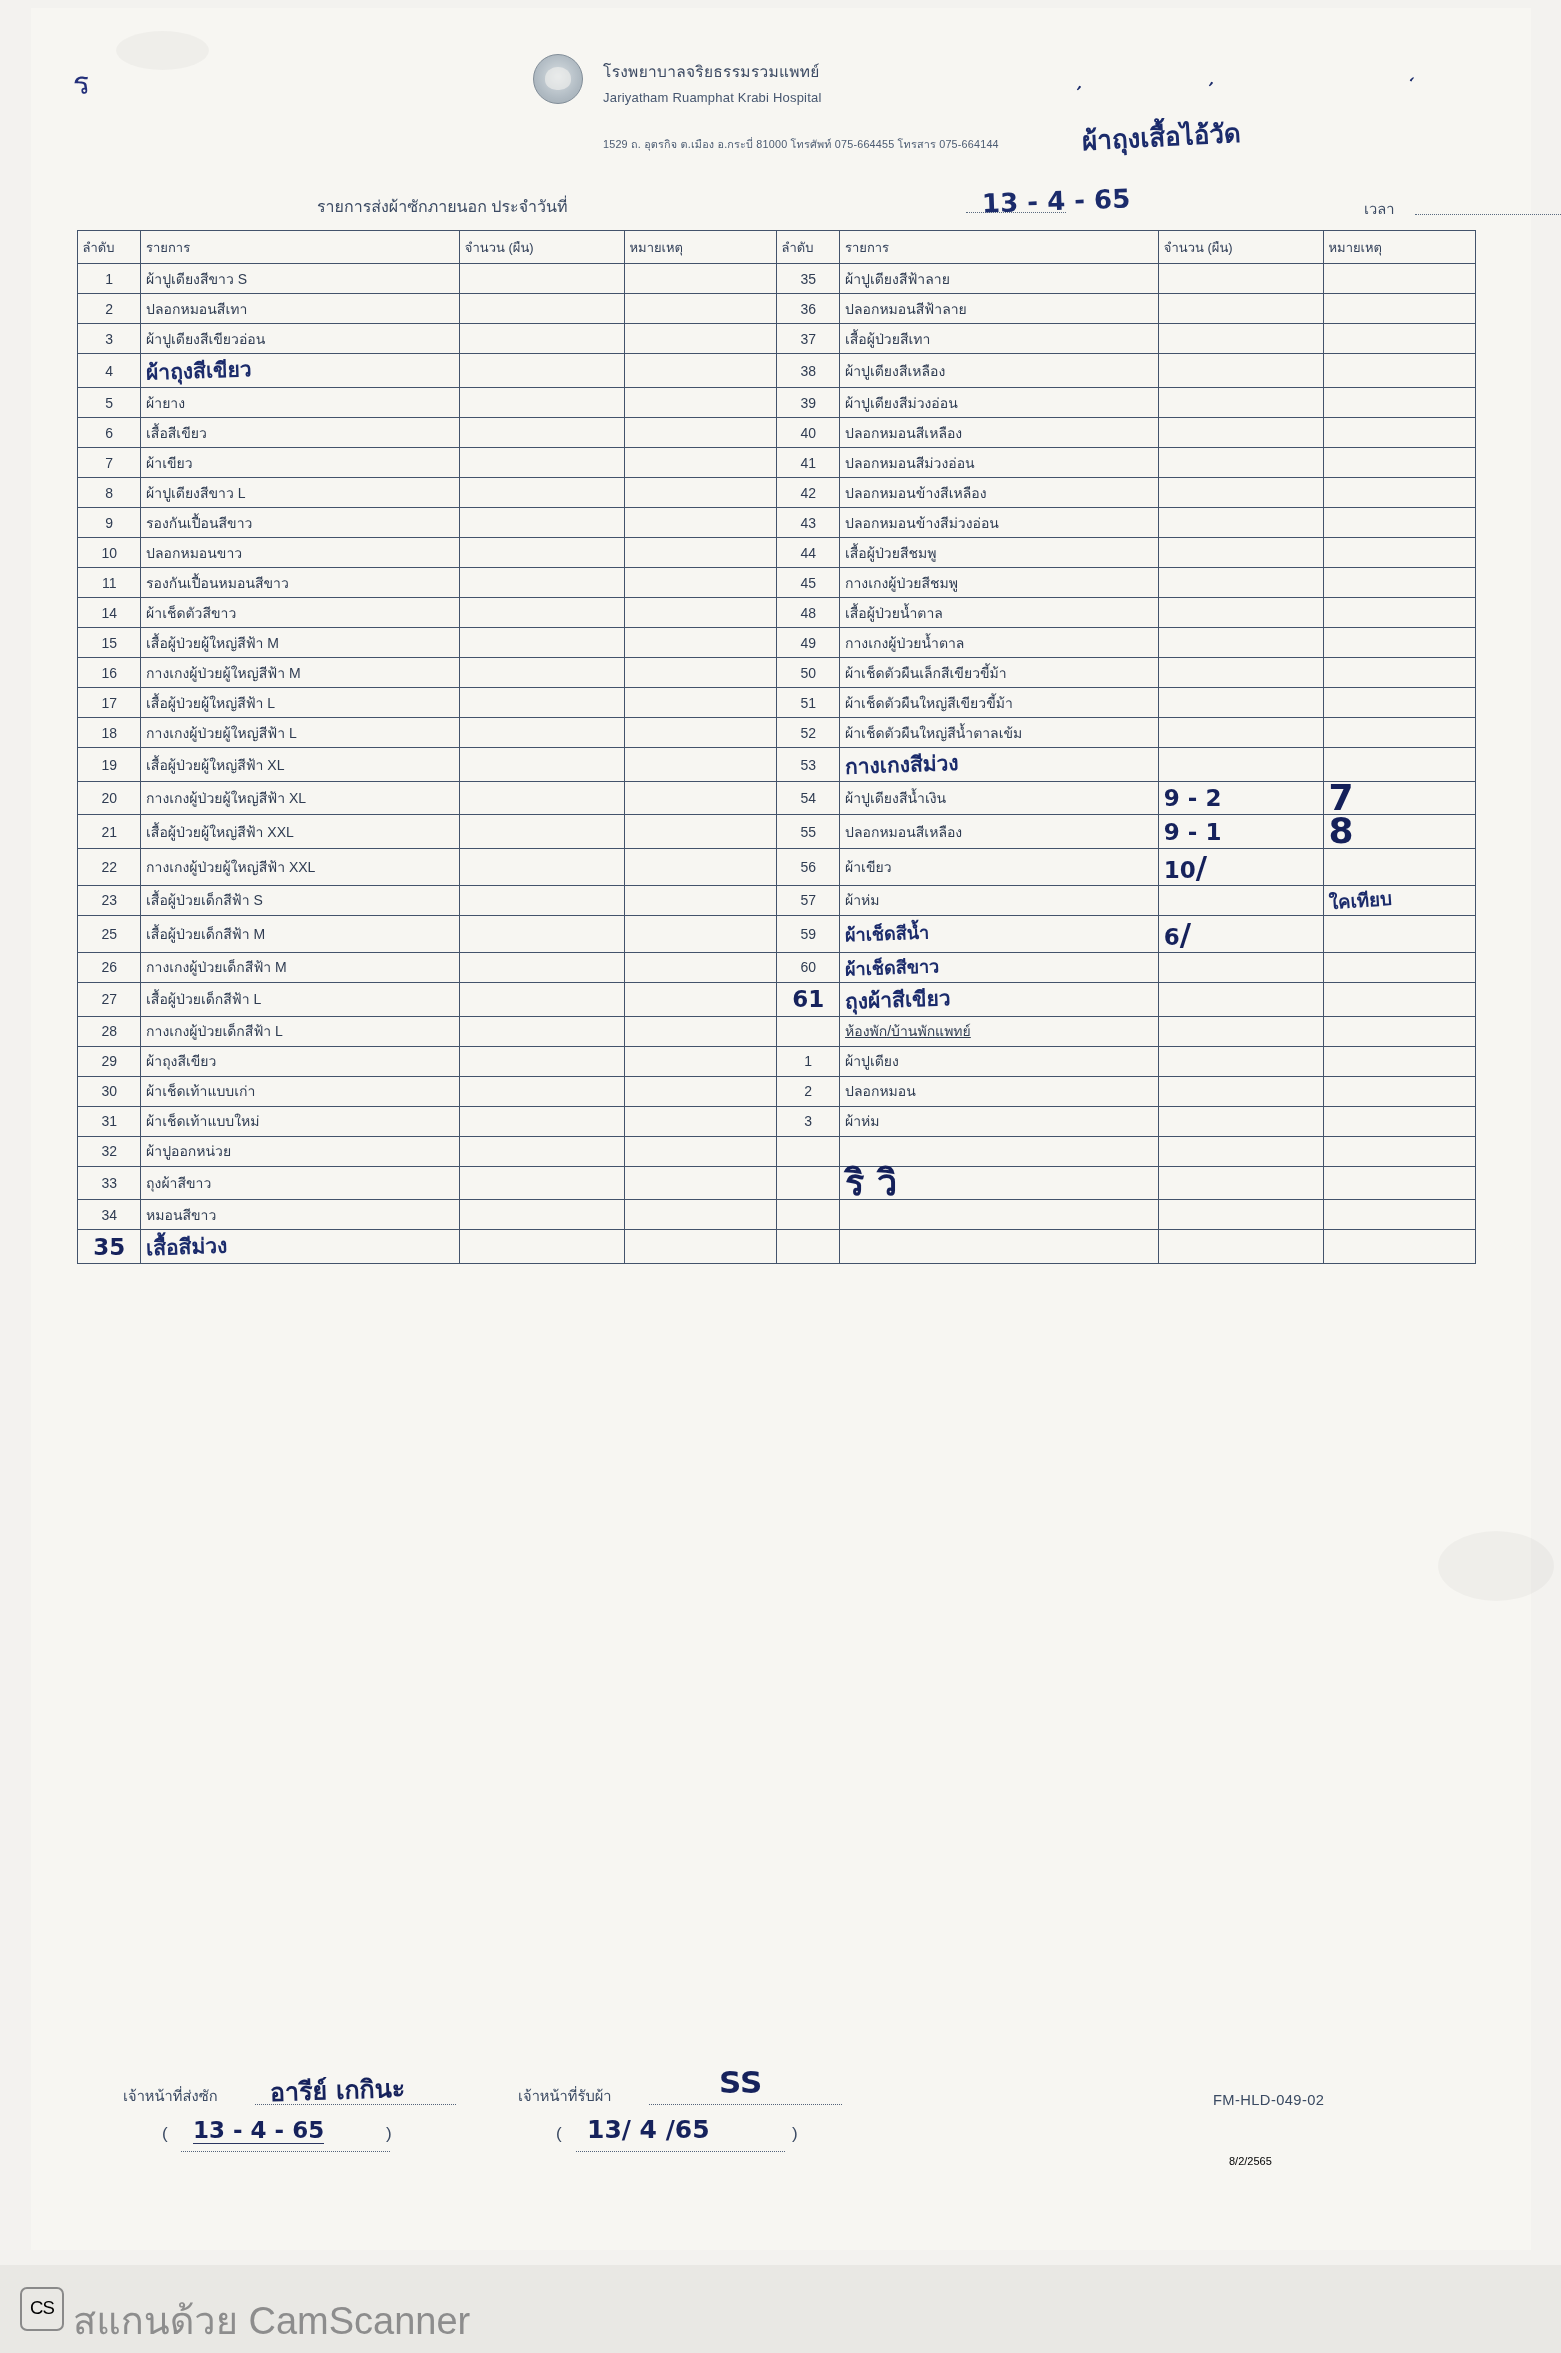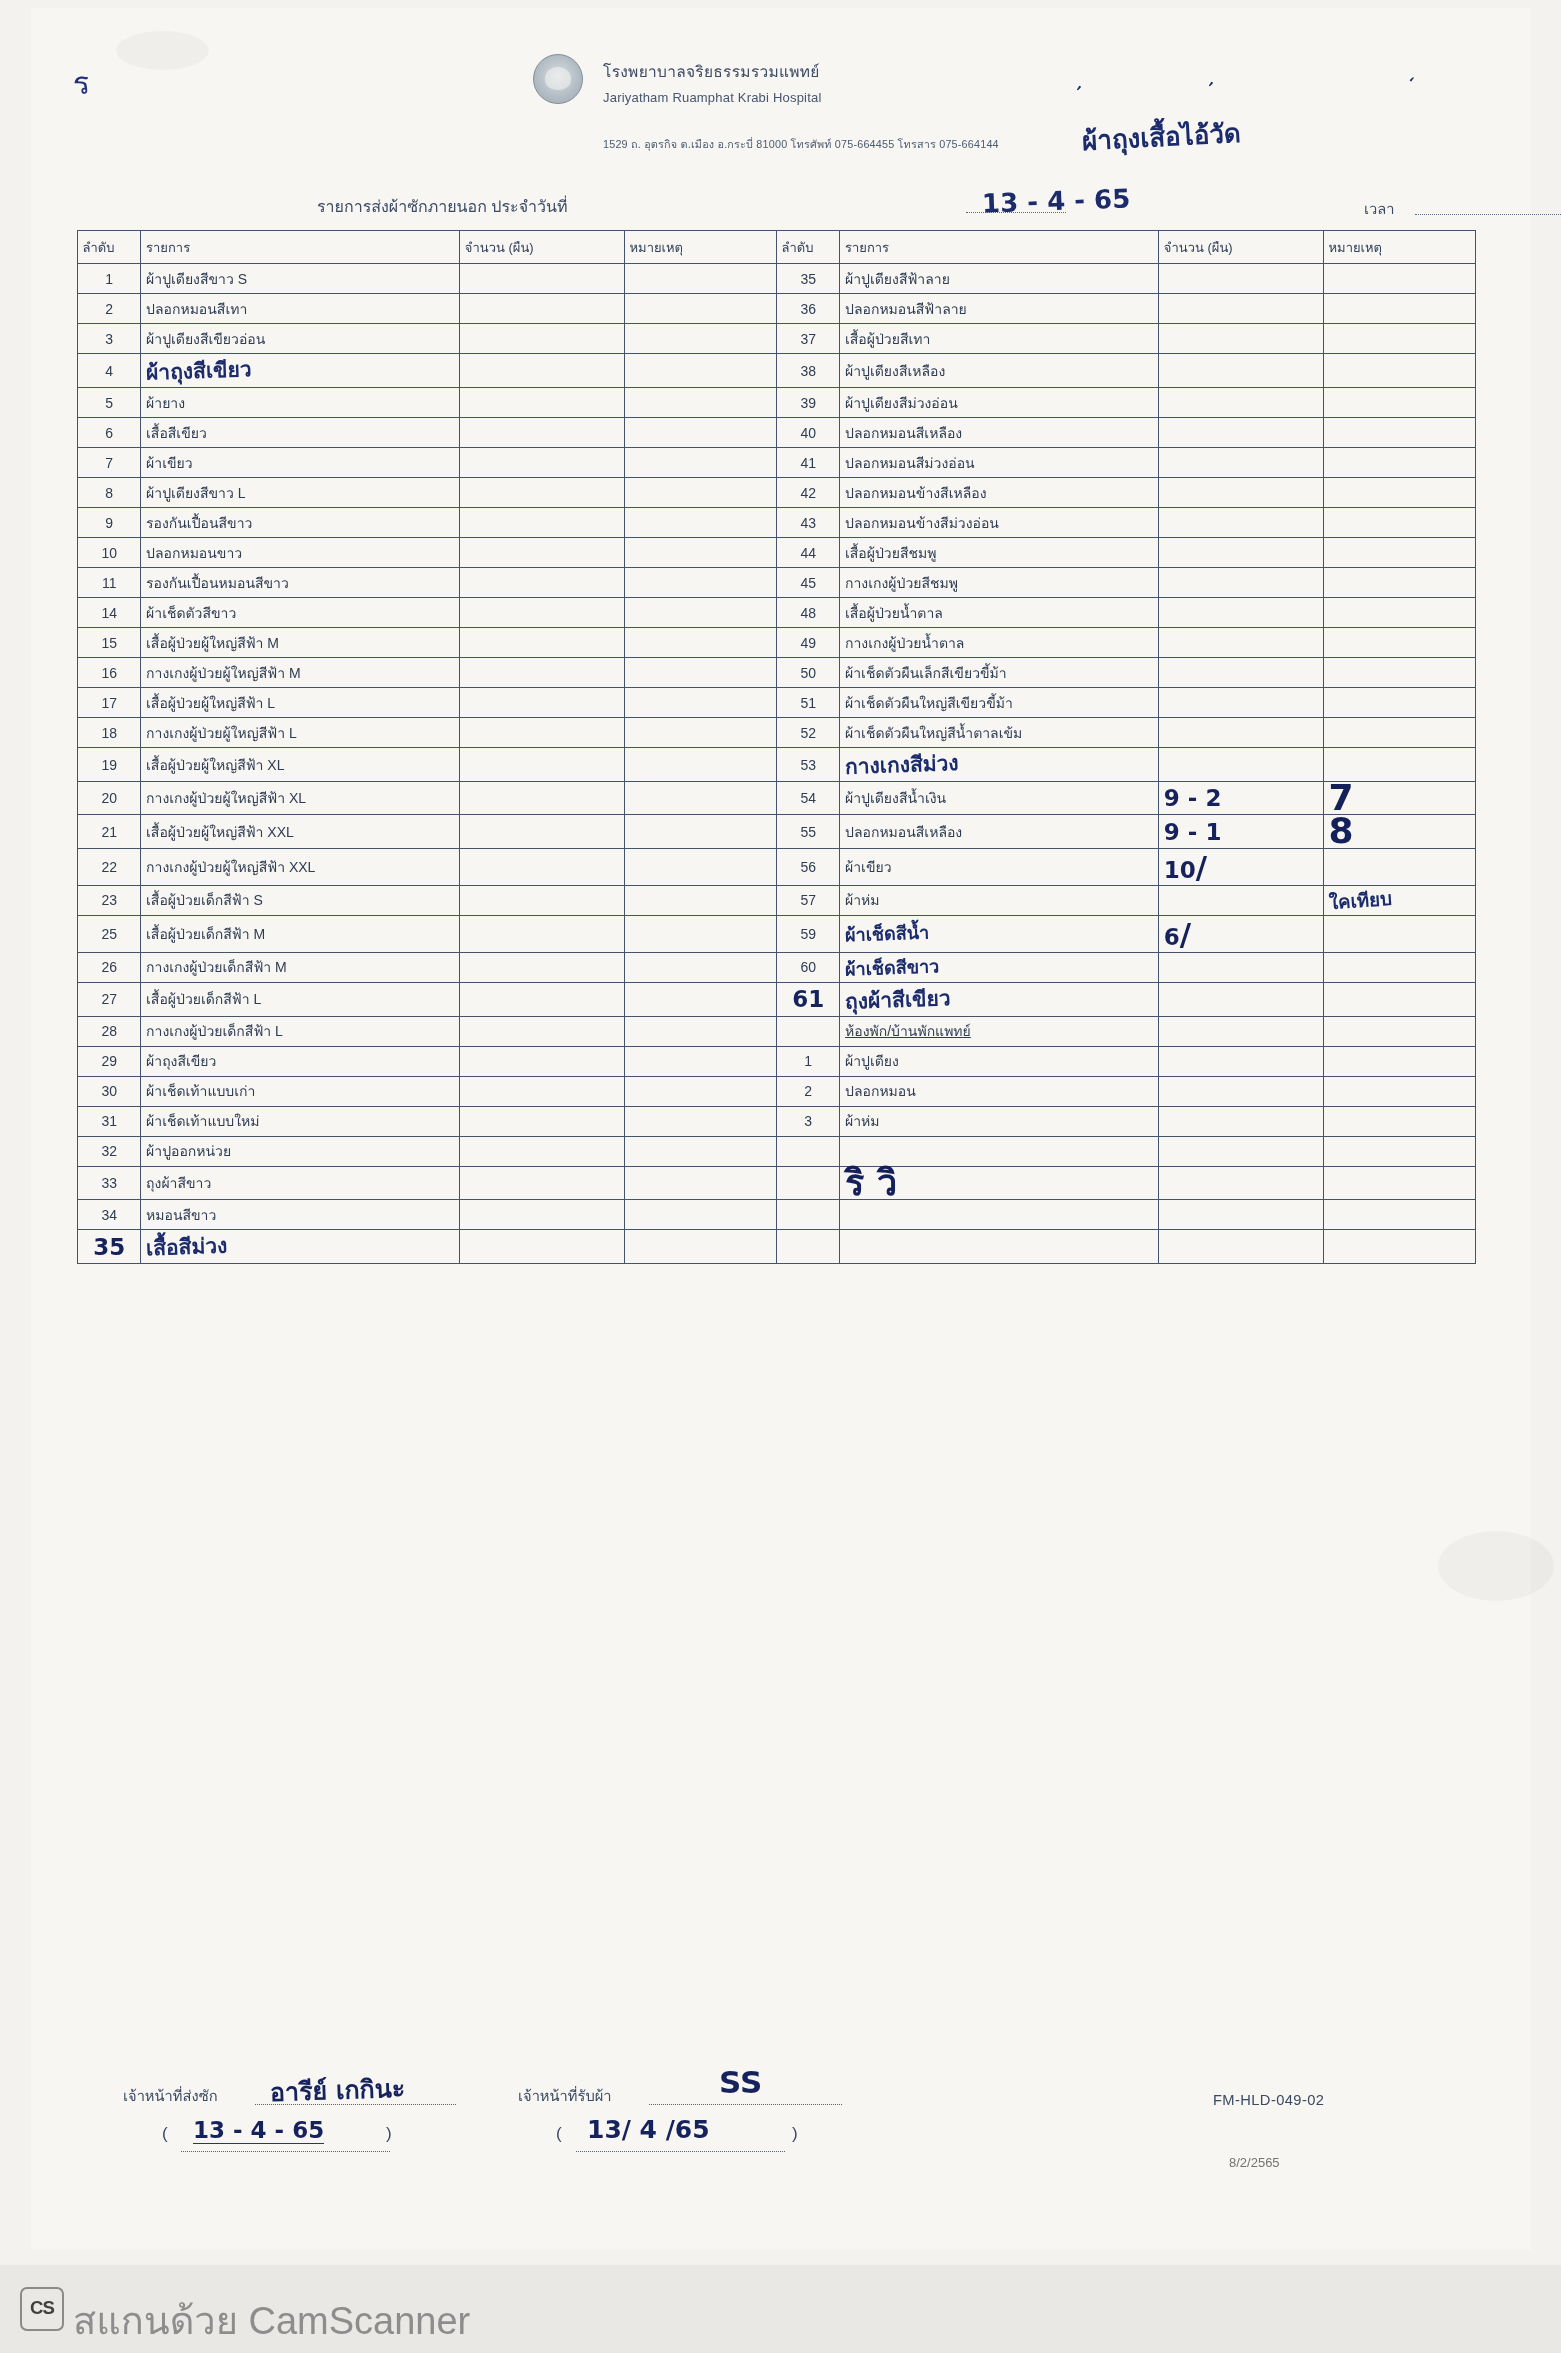--- a/index.html
+++ b/index.html
@@ -141,31 +141,31 @@
     position:absolute;left:77px;top:2064px;width:1415px;height:155px;
   }
   .f-label{position:absolute;font-size:14.7px;color:#3b4a63;}
   .f-dots{position:absolute;border-bottom:0.8px dotted #53637a;}
   .f-hand{
     position:absolute;font-family:"DejaVu Sans", sans-serif;color:#16225c;
     font-weight:bold;
   }
   .f-paren{position:absolute;font-size:17px;color:#3b4a63;}
   .form-code{position:absolute;left:1136px;top:28px;font-size:14.7px;color:#3a4a62;letter-spacing:0.4px;}
-  .form-date{position:absolute;left:1152px;top:91px;font-size:13px;color:#737373;}
+  .form-date{position:absolute;left:1152px;top:91px;font-size:11px;color:#000000;}
 
   
   .cs-bar{
     position:absolute;left:0;top:2265px;width:1561px;height:89px;
     background:#e9e8e4;
   }
   .cs-badge{
     position:absolute;left:20px;top:2287px;width:40px;height:40px;
-    border:2.3px solid #8a8a8a;border-radius:7px;color:#404040;
-    font-size:18.6px;font-weight:bold;text-align:center;line-height:37px;
+    border:2.3px solid #8a8a8a;border-radius:7px;color:#000000;
+    font-size:18.6px;font-weight:normal;text-align:center;line-height:37px;
     letter-spacing:-0.8px;
   }
   .cs-text{
     position:absolute;left:73px;top:2290px;font-size:38px;color:#8d8d8d;
   }
   
   .smudge{position:absolute;background:#00000008;border-radius:50%;}
 </style>
 </head>
 <body>

